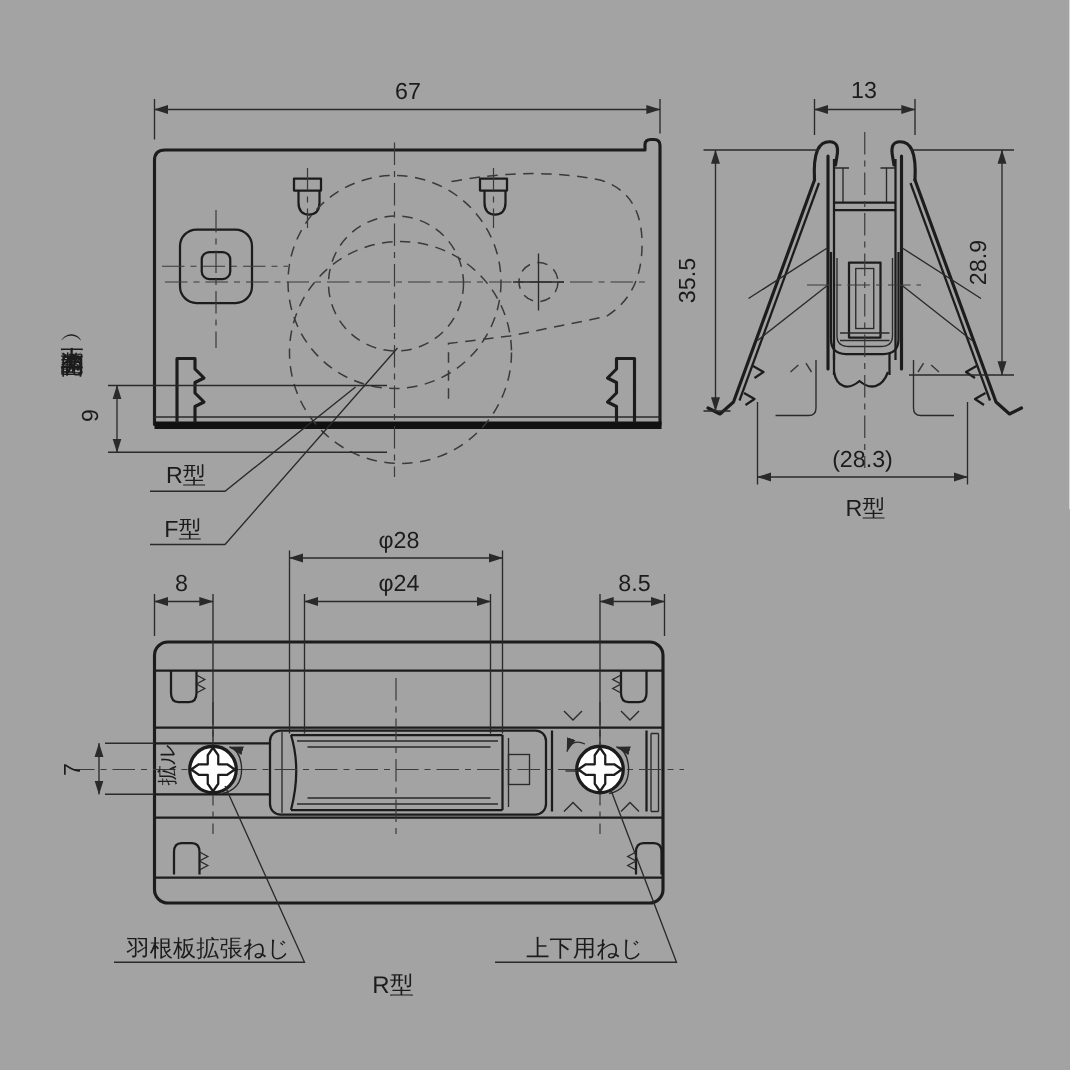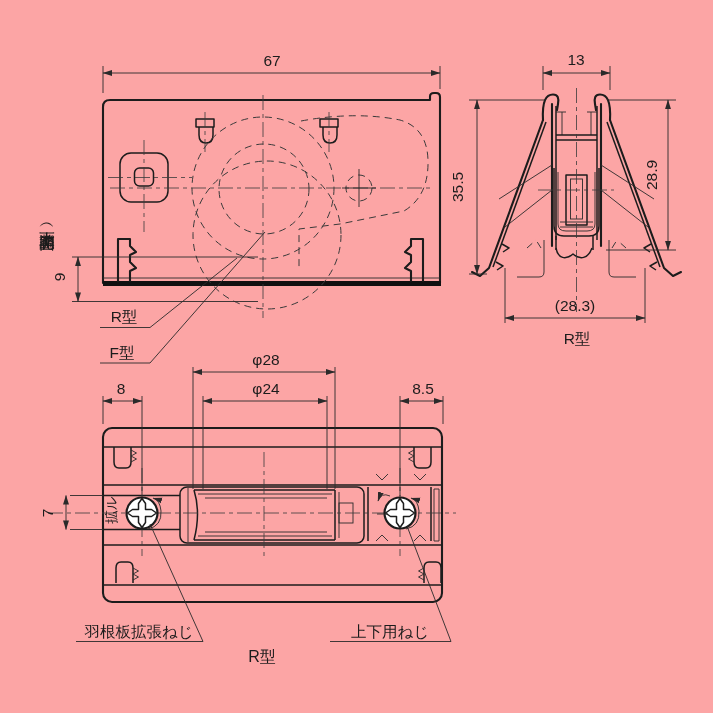--- a/index.html
+++ b/index.html
@@ -1,16 +1,16 @@
 <!DOCTYPE html>
 <html><head>
 <meta charset="utf-8">
 <style>
   html,body{margin:0;padding:0;background:#fff;}
-  .canvas{position:relative;width:713px;height:713px;background:#fca5a5;overflow:hidden;
+  .canvas{position:relative;width:713px;height:713px;background:#a3a3a3;overflow:hidden;
           font-family:"Liberation Sans","DejaVu Sans",sans-serif;}
   svg{position:absolute;left:0;top:0;}
   svg text{font-family:"Liberation Sans","DejaVu Sans",sans-serif;fill:#1c1c1c;}
   .vtext{position:absolute;left:36px;top:218px;writing-mode:vertical-rl;text-orientation:mixed;
          font-size:15.5px;letter-spacing:1px;color:#1c1c1c;white-space:nowrap;}
   .ol{stroke:#1c1c1c;stroke-width:2.1;fill:none;stroke-linejoin:round;stroke-linecap:round;}
   .md{stroke:#1c1c1c;stroke-width:1.5;fill:none;stroke-linejoin:round;}
   .tn{stroke:#2a2a2a;stroke-width:0.9;fill:none;}
   .dim{stroke:#2a2a2a;stroke-width:0.9;fill:none;}
   .dash{stroke:#3a3a3a;stroke-width:1;fill:none;stroke-dasharray:7 5;}

